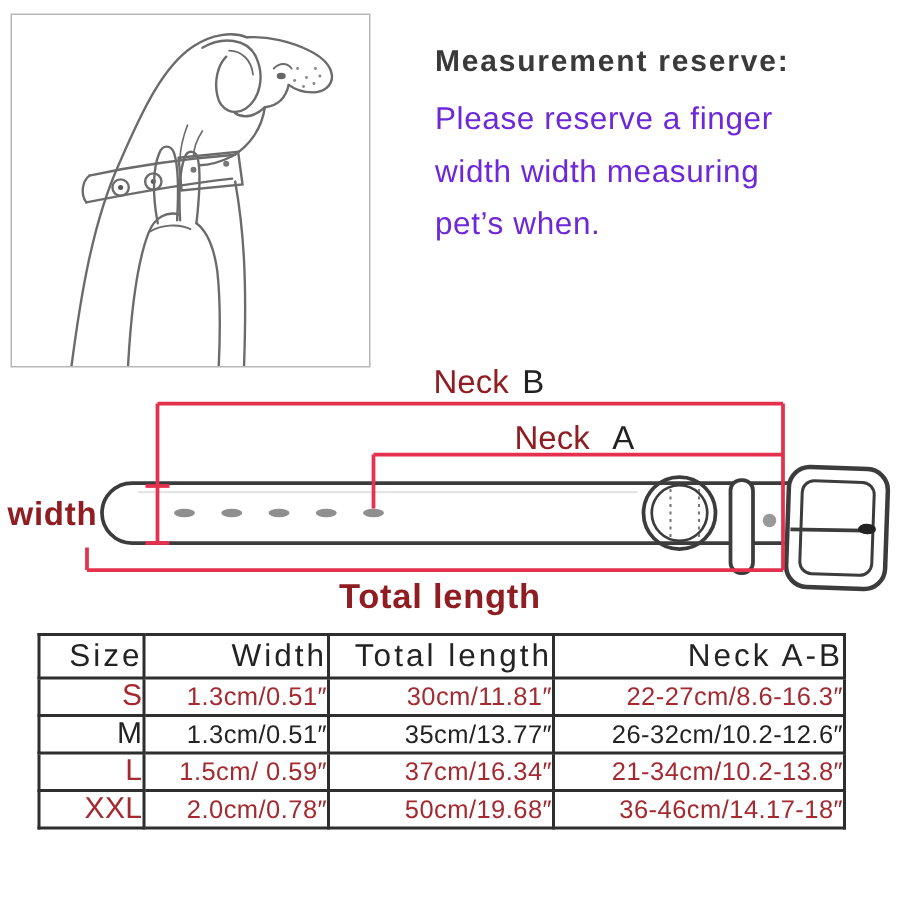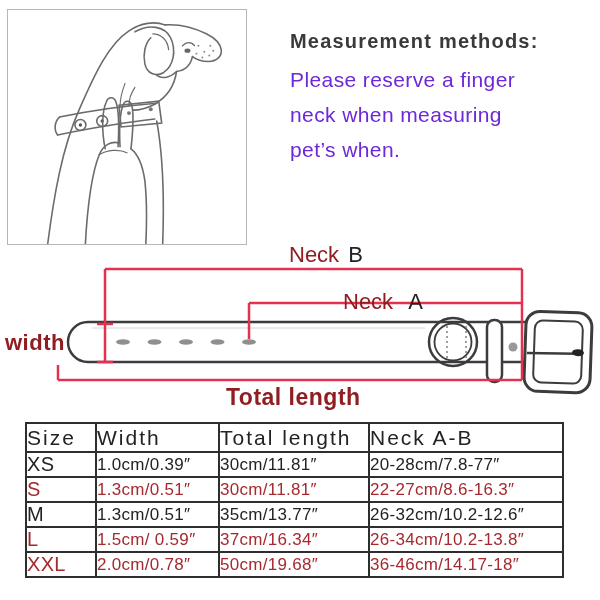--- a/index.html
+++ b/index.html
@@ -36,31 +36,31 @@
     font-size:21px; letter-spacing:.4px; line-height:35px; color:#6d28d9;
   }
   .diagram{
     position:absolute; left:0; top:238px; width:600px; height:182px;
   }
   .diagram svg{position:absolute; left:0; top:0;}
   .lbl{position:absolute; white-space:nowrap; color:var(--label_maroon);}
   .lbl .blk{color:#222;}
   .lbl-neck-b{left:289px; top:4px;  font-size:22px;text-align:right;}
   .lbl-neck-b .blk{margin-left:9px;}
-  .lbl-neck-a{left:343px; top:51px; font-size:22px;}
+  .lbl-neck-a{left:343px; top:41px; font-size:22px;}
   .lbl-neck-a .blk{margin-left:15px;}
   .lbl-width {left:5px;  top:92px; font-size:22px; font-weight:700; letter-spacing:.5px;}
   .lbl-total {left:226px; top:146px; font-size:23px; font-weight:700; letter-spacing:.5px;}
   table.size-chart{
     position:absolute; left:25px; top:422px; width:537px;
     border-collapse:collapse; table-layout:fixed; background:#fff;
   }
   .size-chart th,.size-chart td{
     border:2px solid var(--table_border);
-    text-align:left; vertical-align:middle;
+    text-align:right; vertical-align:middle;
     font-weight:400; color:#232323; overflow:hidden;margin-left:24px;
   }
   .size-chart th{height:29px; font-size:21px; letter-spacing:2px;}
   .size-chart td{height:24px; font-size:17px; letter-spacing:.3px;}
   .size-chart td.size-cell{font-size:20px;}
   .size-chart tr.red td{color:var(--table_red);}
   .c1{width:70px;} .c2{width:123px;} .c3{width:150px;} .c4{width:194px;}
 </style>
 </head>
 <body>
@@ -113,23 +113,23 @@
 
     <path d="M 78 236 C 80 200 84 166 92 146 C 96 136 104 132 112 134"></path>
     <path d="M 124 140 C 132 146 136 158 138 172 C 140 190 140 214 139 236"></path>
     <path d="M 92 146 C 100 141 112 140 120 144" stroke-width="1.2"></path>
 
     <path d="M 150 112 C 156 145 158 180 156 236"></path>
   </svg>
 </div>
 
 <div class="measure-text">
-  <div class="measure-title">Measurement methods:</div>
+  <div class="measure-title">Measurement reserve:</div>
   <div class="measure-line">Please reserve a finger</div>
-  <div class="measure-line">neck when measuring</div>
+  <div class="measure-line">width width measuring</div>
   <div class="measure-line">pet’s when.</div>
 </div>
 
 <div class="diagram">
   <svg width="600" height="182" viewBox="0 0 600 182">
 
     <path d="M 88 84 H 528 V 124 H 88 A 20 20 0 1 1 88 84 Z" fill="#fff" stroke="#3c3c3c" stroke-width="2.5"></path>
     <line x1="92" y1="90" x2="425" y2="90" stroke="#e3e3e3" stroke-width="1.5"></line>
 
     <g fill="#8f8f8f">
@@ -184,43 +184,37 @@
     </colgroup>
   <thead>
     <tr>
       <th>Size</th>
       <th>Width</th>
       <th>Total length</th>
       <th>Neck A-B</th>
     </tr>
   </thead>
   <tbody>
-    <tr>
-      <td class="size-cell">XS</td>
-      <td>1.0cm/0.39″</td>
-      <td>30cm/11.81″</td>
-      <td>20-28cm/7.8-77″</td>
-    </tr>
     <tr class="red">
       <td class="size-cell">S</td>
       <td>1.3cm/0.51″</td>
       <td>30cm/11.81″</td>
       <td>22-27cm/8.6-16.3″</td>
     </tr>
     <tr>
       <td class="size-cell">M</td>
       <td>1.3cm/0.51″</td>
       <td>35cm/13.77″</td>
       <td>26-32cm/10.2-12.6″</td>
     </tr>
     <tr class="red">
       <td class="size-cell">L</td>
       <td>1.5cm/ 0.59″</td>
       <td>37cm/16.34″</td>
-      <td>26-34cm/10.2-13.8″</td>
+      <td>21-34cm/10.2-13.8″</td>
     </tr>
     <tr class="red">
       <td class="size-cell">XXL</td>
       <td>2.0cm/0.78″</td>
       <td>50cm/19.68″</td>
       <td>36-46cm/14.17-18″</td>
     </tr>
   </tbody>
 </table>
 

